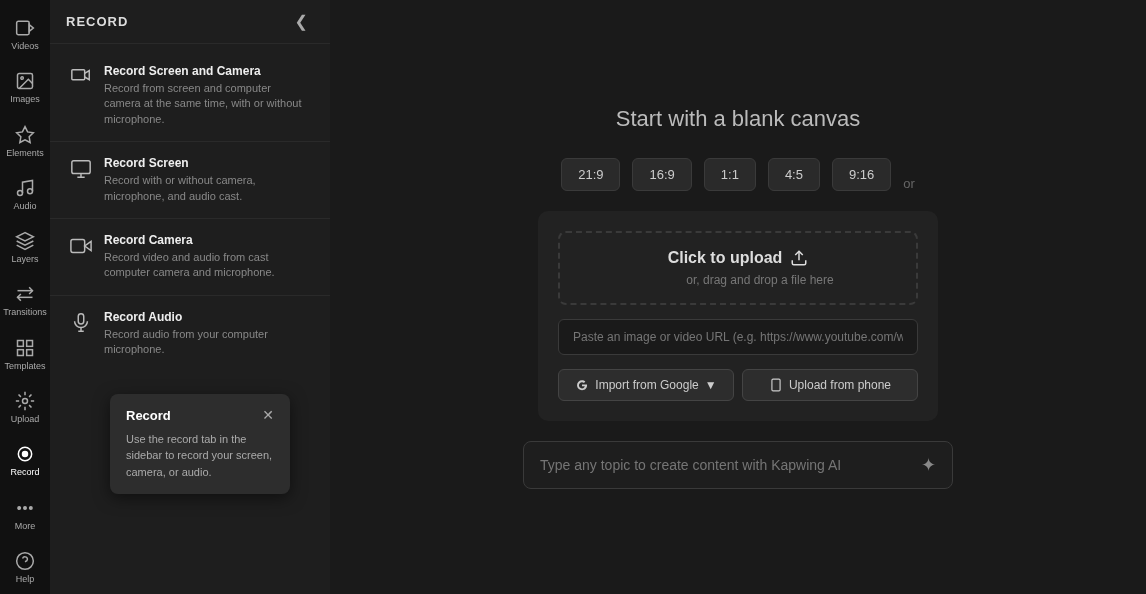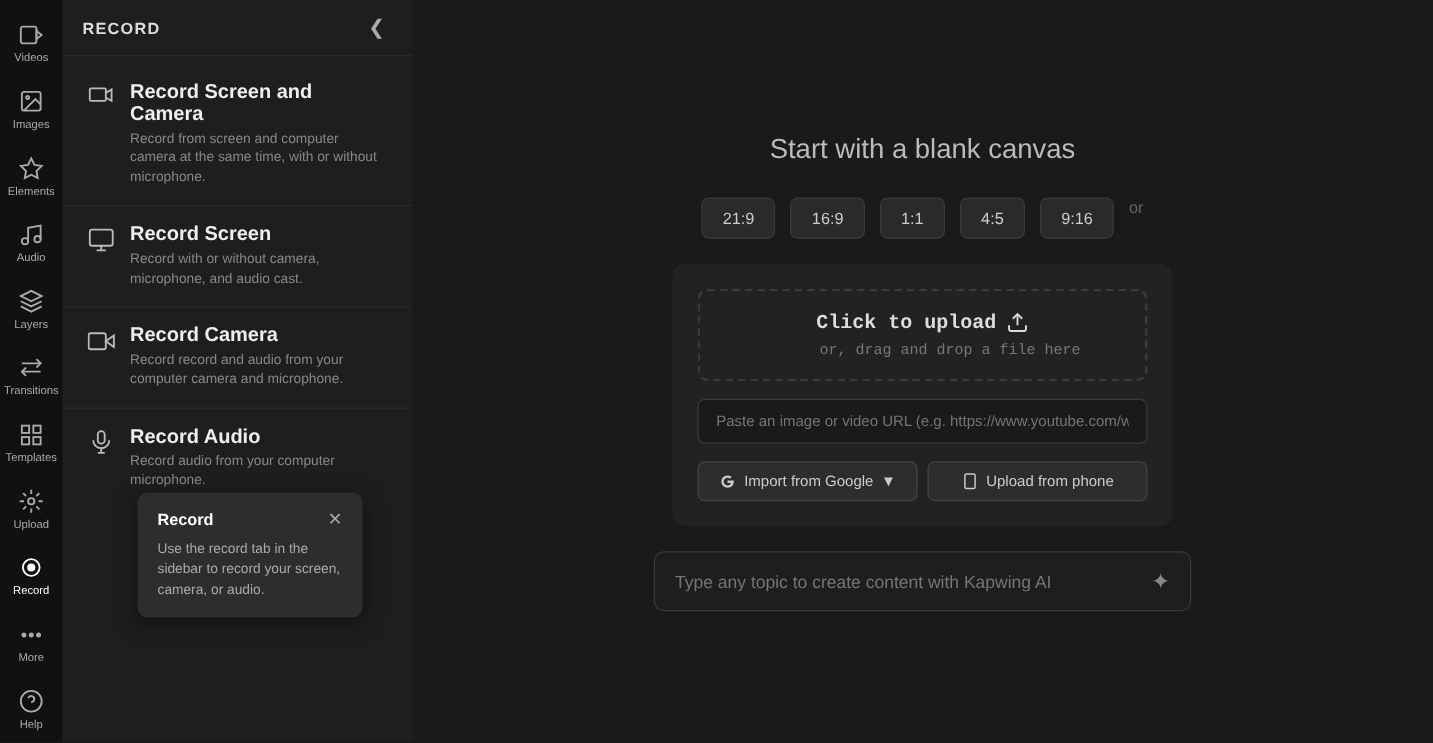--- a/index.html
+++ b/index.html
@@ -100,21 +100,21 @@
       flex-shrink: 0;
       width: 22px;
       height: 22px;
       margin-top: 2px;
       color: #bbb;
       display: flex;
       align-items: center;
       justify-content: center;
     }
     .record-item-text h4 {
-      font-size: 16px;
+      font-size: 12px;
       font-weight: 600;
       color: #eee;
       margin-bottom: 3px;
     }
     .record-item-text p {
       font-size: 11px;
       color: #888;
       line-height: 1.4;
     }
 
@@ -170,21 +170,21 @@
 
     .canvas-title {
       font-size: 22px;
       font-weight: 500;
       color: #bbb;
       margin-bottom: 6px;
     }
 
     .aspect-ratio-row {
       display: flex;
-      align-items: flex-start;
+      align-items: flex-end;
       gap: 12px;
     }
     .aspect-btn {
       background: #2a2a2a;
       border: 1px solid #3a3a3a;
       color: #ccc;
       padding: 8px 16px;
       border-radius: 6px;
       cursor: pointer;
       font-size: 13px;
@@ -206,21 +206,20 @@
     }
     .upload-top {
       display: flex;
       flex-direction: column;
       align-items: center;
       justify-content: center;
       gap: 6px;
       padding: 16px;
       border: 2px dashed #3a3a3a;
       border-radius: 8px;
-      font-family: Liberation Mono, monospace;
     }
     .upload-title {
       font-size: 16px;
       font-weight: 600;
       color: #ddd;
       display: flex;
       align-items: center;
       gap: 8px;
     }
     .upload-sub {
@@ -443,21 +442,21 @@
 
     <div class="record-item">
       <div class="record-item-icon">
         <svg width="22" height="22" viewBox="0 0 24 24" fill="none" stroke="#bbb" stroke-width="1.6">
           <path d="M23 7l-7 5 7 5V7z"></path>
             <rect x="1" y="5" width="15" height="14" rx="2"></rect>
         </svg>
       </div>
       <div class="record-item-text">
         <h4>Record Camera</h4>
-        <p>Record record and audio from your computer camera and microphone.</p>
+        <p>Record video and audio from cast computer camera and microphone.</p>
       </div>
     </div>
 
     <div class="panel-divider"></div>
 
     <div class="record-item">
       <div class="record-item-icon">
         <svg width="22" height="22" viewBox="0 0 24 24" fill="none" stroke="#bbb" stroke-width="1.6">
           <rect x="9" y="2" width="6" height="11" rx="3"></rect>
             <path d="M5 10a7 7 0 0 0 14 0"></path>

